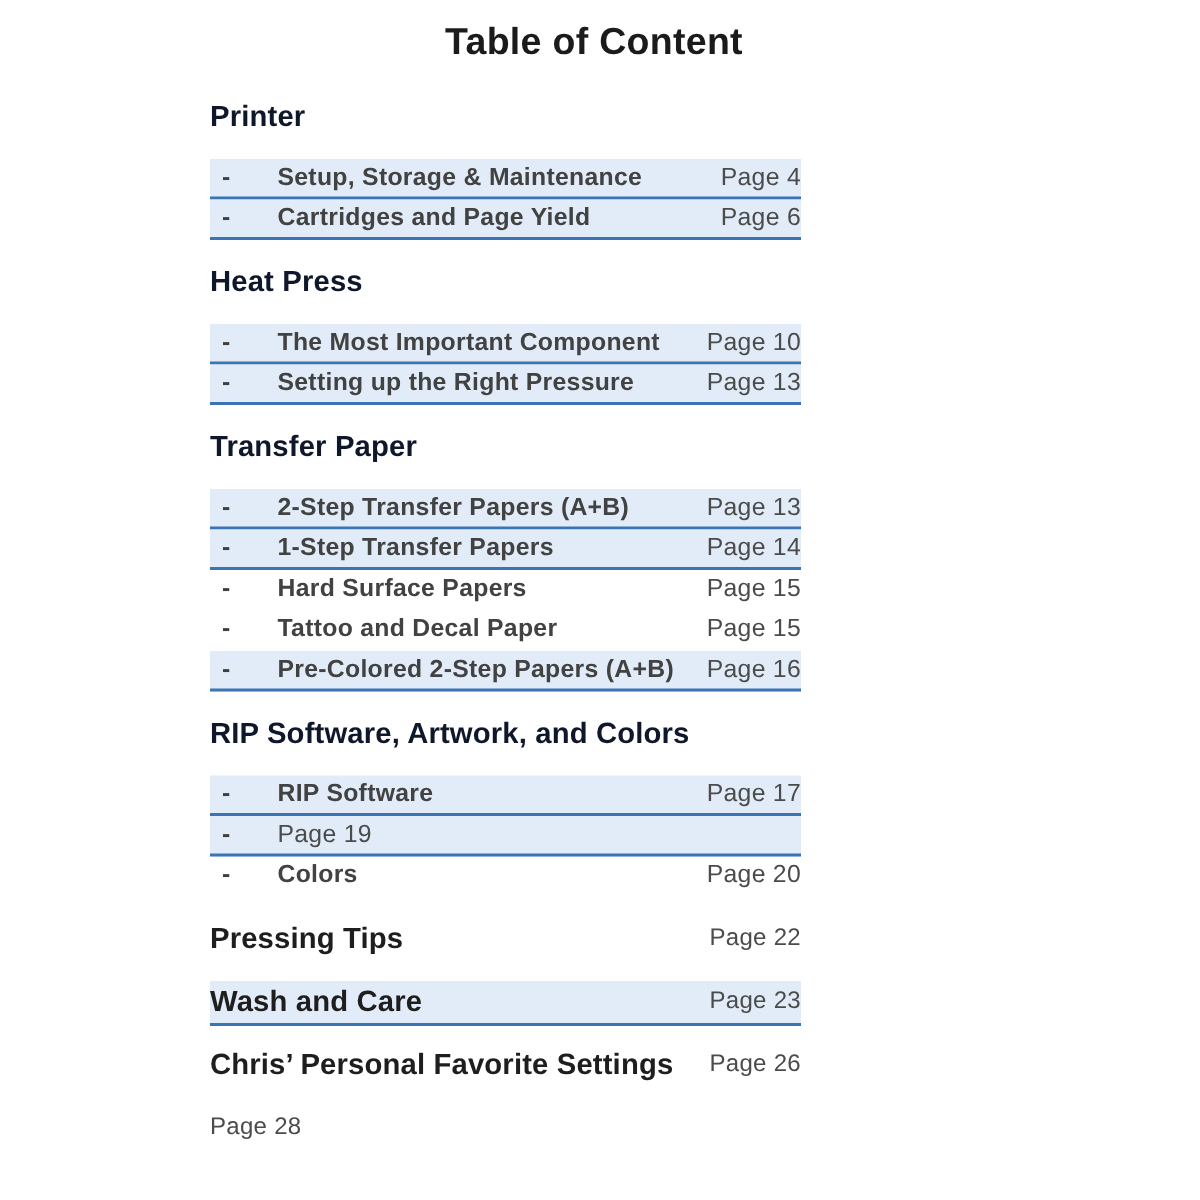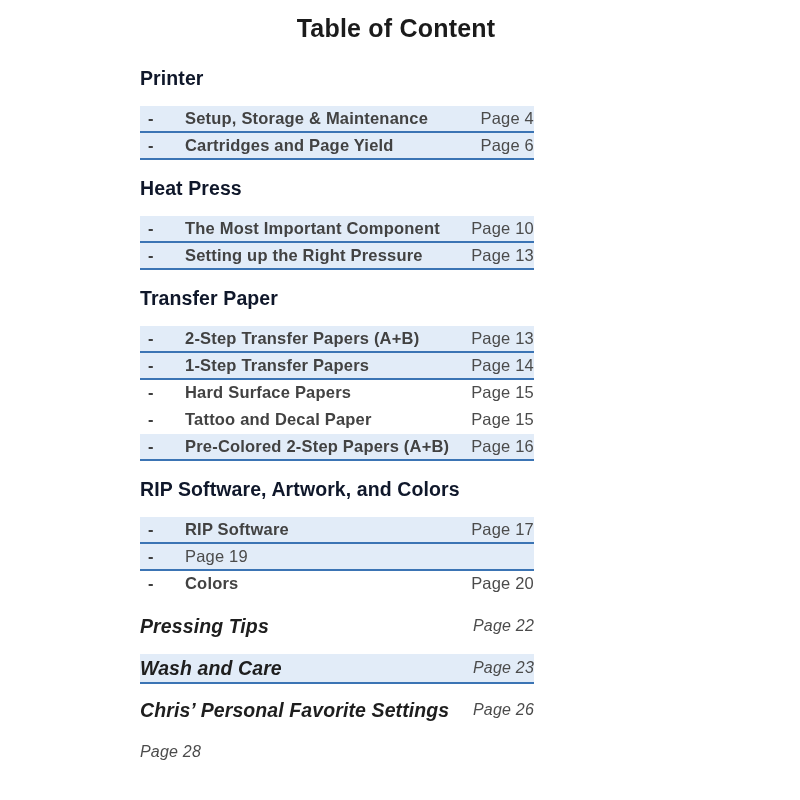--- a/index.html
+++ b/index.html
@@ -77,21 +77,20 @@
   .standalone {
     margin-top: 14px;
   }
   .big-row {
     height: 30px;
     margin-top: 12px;
     display: flex;
     align-items: center;
     box-sizing: border-box;
     border-bottom: 2px solid transparent;
-    font-style: italic;
   }
   .big-row:first-child {
     margin-top: 0;
   }
   .big-row.hl {
     background: var(--highlight_color, #e2ecf8);
     border-bottom-color: var(--link_underline_color, #3b74b4);
   }
   .big-label {
     flex: 1;

